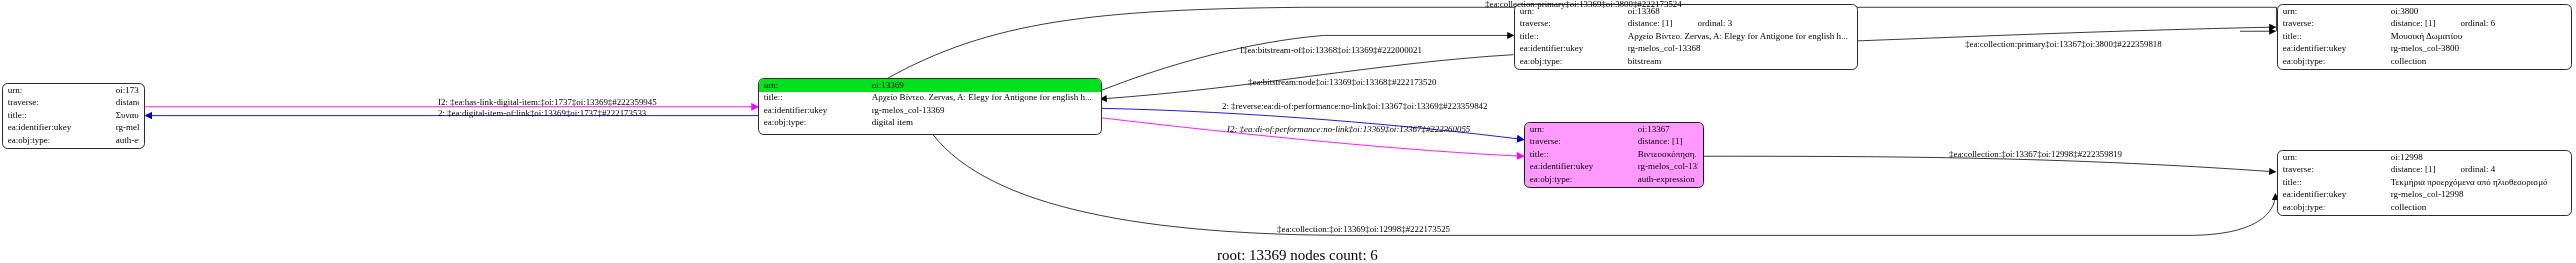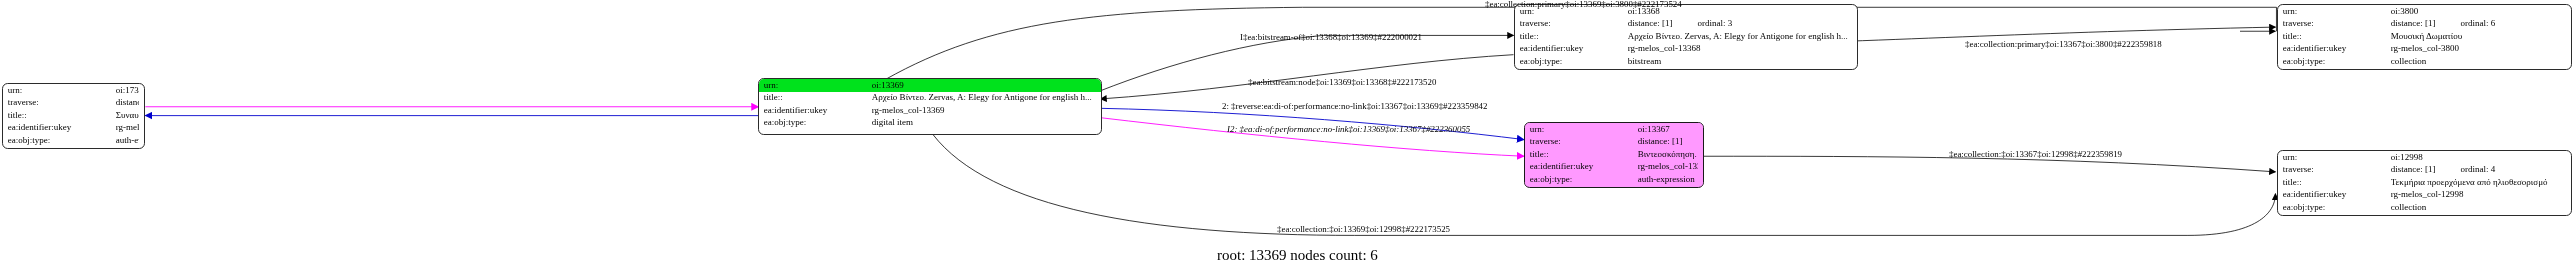--- a/index.html
+++ b/index.html
@@ -259,22 +259,26 @@
     <div class="row">
       <span class="k">ea:identifier:ukey</span>
       <span class="v">rg-melos_col-12998</span>
     </div>
     <div class="row">
       <span class="k">ea:obj:type:</span>
       <span class="v">collection</span>
     </div>
   </div>
 
-
-  <div class="elabel" style="left:1240px; top:33px;">
+  <div class="elabel two" style="left:438px; top:97px;">
+    <div>I2: ‡ea:has-link-digital-item:‡oi:1737‡oi:13369‡#222359945</div>
+    <div>2: ‡ea:digital-item-of:link‡oi:13369‡oi:1737‡#222173533</div>
+  </div>
+
+  <div class="elabel" style="left:1240px; top:46px;">
     <div>I‡ea:bitstream-of‡oi:13368‡oi:13369‡#222000021</div>
   </div>
 
   <div class="elabel" style="left:1248px; top:78px;">
     <div>‡ea:bitstream:node‡oi:13369‡oi:13368‡#222173520</div>
   </div>
 
   <div class="elabel" style="left:1222px; top:102px;">
     <div>2: ‡reverse:ea:di-of:performance:no-link‡oi:13367‡oi:13369‡#223359842</div>
   </div>

